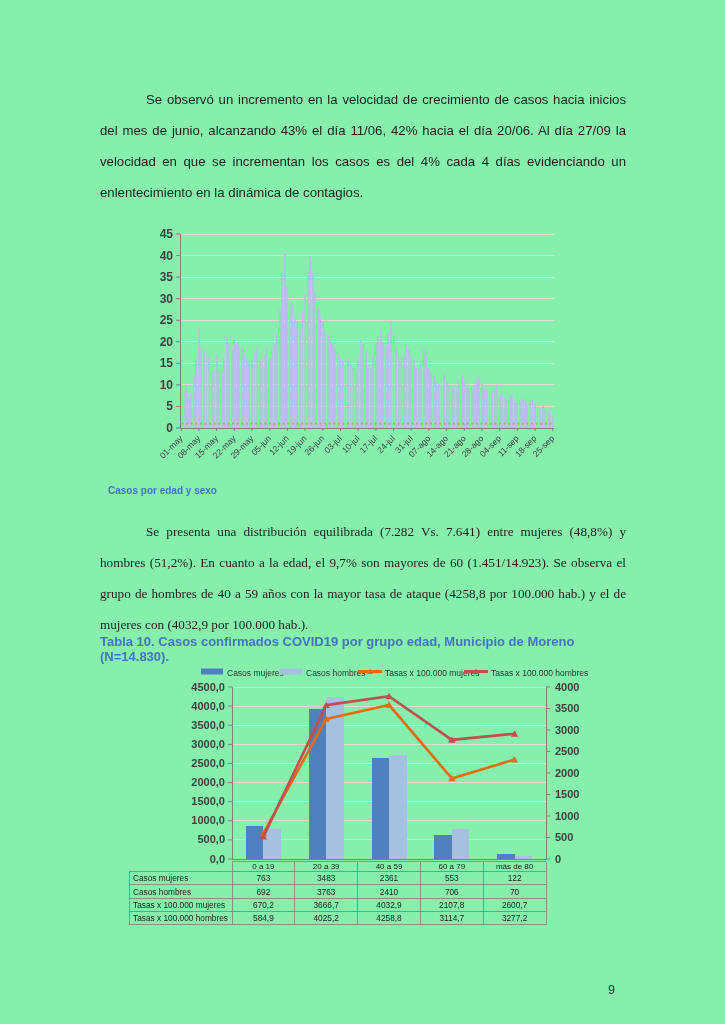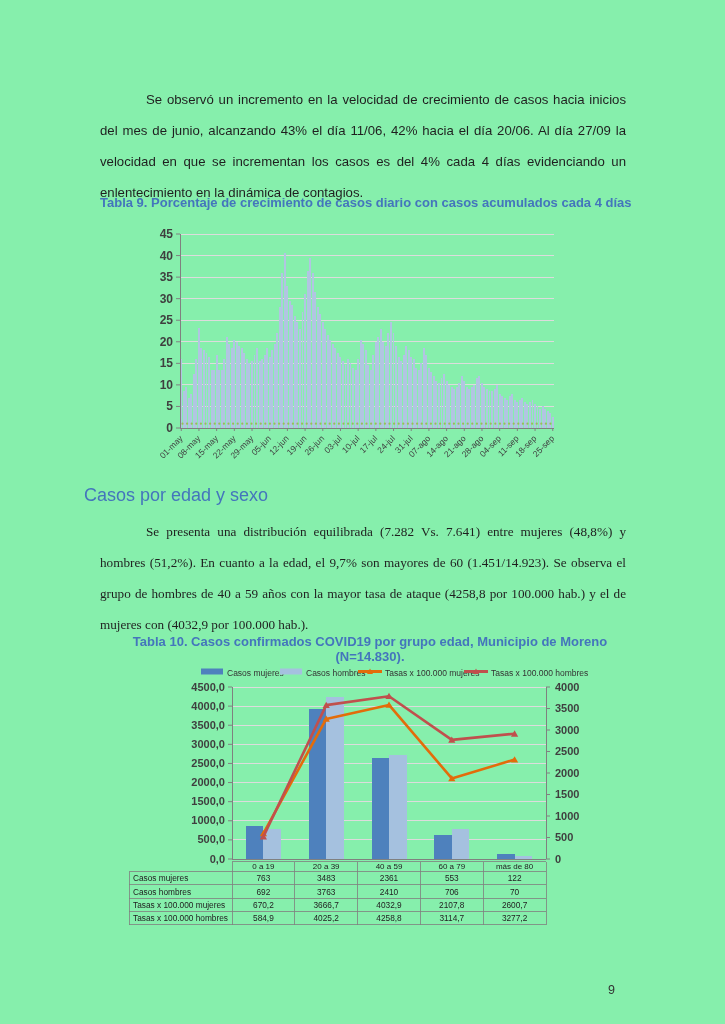--- a/index.html
+++ b/index.html
@@ -5,40 +5,39 @@
   html,body{margin:0;padding:0;background:#e8e8e8;}
   .page{position:relative;width:725px;height:1024px;background:#86efac;margin:0 auto;
         font-family:"Liberation Sans",sans-serif;color:#1f1f1f;overflow:hidden;}
   .body-text{position:absolute;left:100px;width:526px;margin:0;
              font-size:13.2px;line-height:31px;text-align:justify;color:#1f1f1f;
              text-indent:46px;}
   .p1{top:84px;}
   .p2{top:516px;font-family:Liberation Serif, serif;}
   .caption{position:absolute;left:100px;width:540px;font-size:13px;font-weight:bold;color:#4475BC;}
   .cap9{top:195px;}
-  .cap10{top:634px;text-align:center;}
-  .section-heading{position:absolute;left:84px;top:485px;margin:0;
-                   font-size:18px;font-weight:normal;color:#4475BC;}
+  .cap10{top:634px;}
+  .section-heading{position:absolute;left:108px;top:485px;margin:0;
+                   font-size:10px;font-weight:bold;color:#4475BC;}
   .page-number{position:absolute;left:608px;top:983px;font-size:12.5px;color:#333;}
   #chart1{position:absolute;left:149px;top:226px;}
   #chart2{position:absolute;left:100px;top:658px;}
   
   .c1-ylab{font-family:"Liberation Sans",sans-serif;font-size:12px;font-weight:600;fill:#3f3f3f;}
   .c1-xlab{font-family:"Liberation Sans",sans-serif;font-size:8.5px;fill:#3f3f3f;}
   .c2-axlab{font-family:"Liberation Sans",sans-serif;font-size:11px;font-weight:600;fill:#3f3f3f;}
   .c2-leg{font-family:"Liberation Sans",sans-serif;font-size:8.5px;fill:#333;}
   .c2-th{font-family:"Liberation Sans",sans-serif;font-size:8px;fill:#222;}
   .c2-td{font-family:"Liberation Sans",sans-serif;font-size:8.3px;fill:#222;}
 </style>
 </head>
 <body>
 
 <div class="page">
   <p class="body-text p1">Se observó un incremento en la velocidad de crecimiento de casos hacia inicios del mes de junio, alcanzando 43% el día 11/06, 42% hacia el día 20/06. Al día 27/09 la velocidad en que se incrementan los casos es del 4% cada 4 días evidenciando un enlentecimiento en la dinámica de contagios.</p>
-  <div class="caption cap9">Tabla 9. Porcentaje de crecimiento de casos diario con casos acumulados cada 4 días</div>
   <svg id="chart1" width="430" height="255" viewBox="0 0 430 255">
       <line x1="27" y1="202" x2="31" y2="202" stroke="#808080"></line>
       <text x="24" y="206" text-anchor="end" class="c1-ylab">0</text>
       <line x1="31" y1="180.44444444444446" x2="405" y2="180.44444444444446" stroke="#DCDCDC" stroke-width="1" shape-rendering="crispEdges"></line>
       <line x1="27" y1="180.44444444444446" x2="31" y2="180.44444444444446" stroke="#808080"></line>
       <text x="24" y="184.44444444444446" text-anchor="end" class="c1-ylab">5</text>
       <line x1="31" y1="158.88888888888889" x2="405" y2="158.88888888888889" stroke="#DCDCDC" stroke-width="1" shape-rendering="crispEdges"></line>
       <line x1="27" y1="158.88888888888889" x2="31" y2="158.88888888888889" stroke="#808080"></line>
       <text x="24" y="162.88888888888889" text-anchor="end" class="c1-ylab">10</text>
       <line x1="31" y1="137.33333333333334" x2="405" y2="137.33333333333334" stroke="#DCDCDC" stroke-width="1" shape-rendering="crispEdges"></line>

